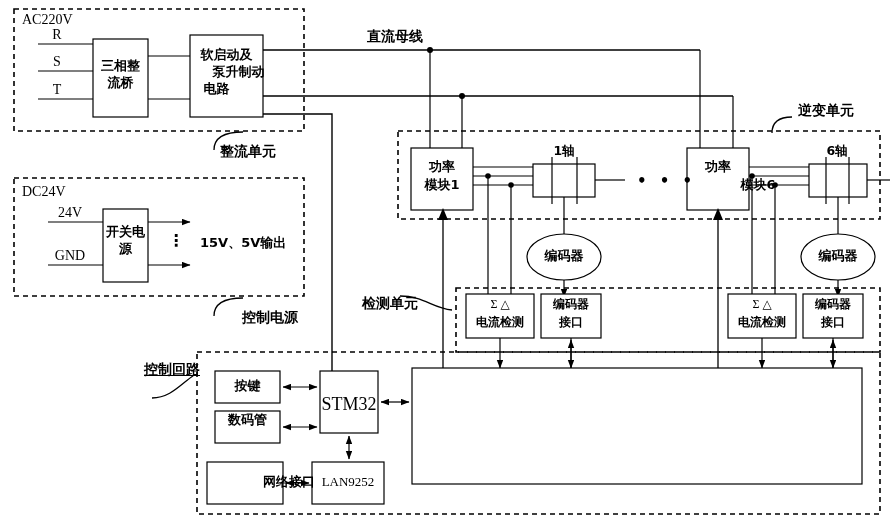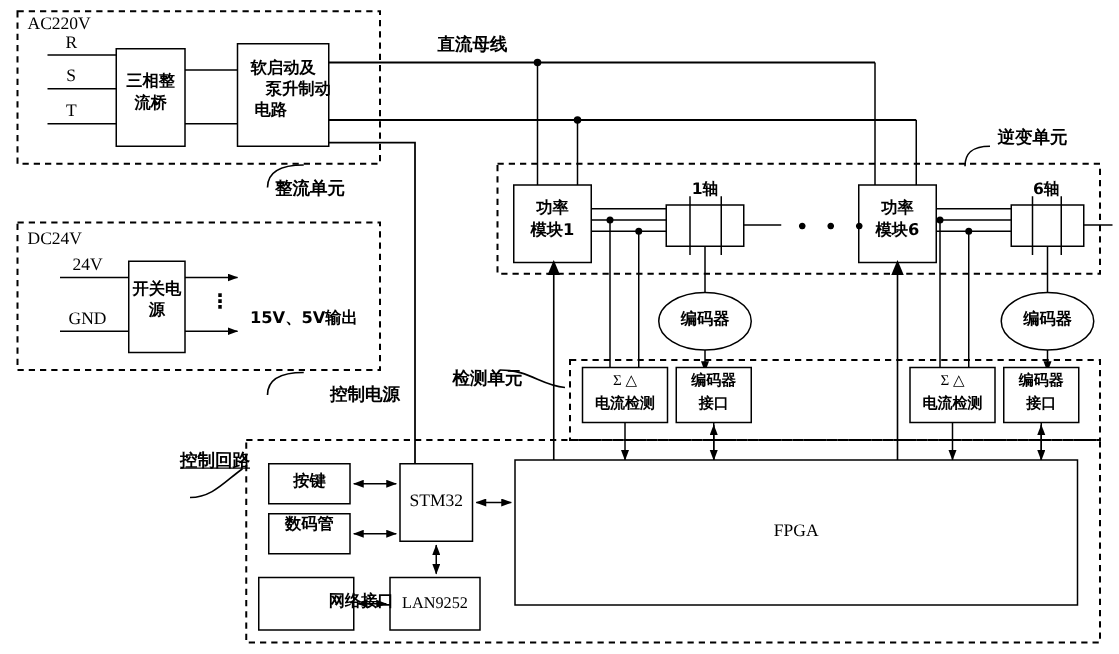--- a/index.html
+++ b/index.html
@@ -210,42 +210,42 @@
 
   <div class="lbl cn box-label" style="left:93px; top:59px; width:55px;">三相整</div>
   <div class="lbl cn box-label" style="left:93px; top:76px; width:55px;">流桥</div>
 
   <div class="lbl cn box-label" style="left:190px; top:48px; width:73px;">软启动及</div>
   <div class="lbl cn box-label" style="left:190px; top:65px; width:73px;padding-left:12px;">泵升制动</div>
   <div class="lbl cn box-label" style="left:180px; top:82px; width:73px;">电路</div>
 
   <div class="lbl cn unit-label" style="left:220px; top:144px; width:100px; text-align:left;">整流单元</div>
 
-  <div class="lbl cn unit-label" style="left:333px; top:29px; width:90px; text-align:center;">直流母线</div>
+  <div class="lbl cn unit-label" style="left:333px; top:29px; width:90px; text-align:right;">直流母线</div>
 
   <div class="lbl lat term-label" style="left:22px; top:184px; width:70px; text-align:left;">DC24V</div>
   <div class="lbl lat term-label" style="left:50px; top:205px; width:40px;text-align:center;">24V</div>
   <div class="lbl lat term-label" style="left:46px; top:248px; width:48px;">GND</div>
 
   <div class="lbl cn box-label" style="left:103px; top:225px; width:45px;">开关电</div>
   <div class="lbl cn box-label" style="left:103px; top:242px; width:45px;">源</div>
 
   <div class="lbl cn" style="left:166px; top:232px; width:20px; font-size:16px; font-weight:900;">⋮</div>
 
-  <div class="lbl cn box-label" style="left:200px; top:248px; width:100px; text-align:left;">15V、5V输出</div>
-
-  <div class="lbl cn unit-label" style="left:220px; top:310px; width:100px; text-align:right;font-family:Liberation Mono, monospace;">控制电源</div>
+  <div class="lbl cn box-label" style="left:200px; top:236px; width:100px; text-align:left;">15V、5V输出</div>
+
+  <div class="lbl cn unit-label" style="left:220px; top:310px; width:100px; text-align:center;">控制电源</div>
 
   <div class="lbl cn unit-label" style="left:798px; top:103px; width:90px; text-align:left;">逆变单元</div>
 
   <div class="lbl cn box-label" style="left:411px; top:160px; width:62px;">功率</div>
   <div class="lbl cn box-label" style="left:411px; top:178px; width:62px;">模块1</div>
 
   <div class="lbl cn box-label" style="left:687px; top:160px; width:62px;">功率</div>
-  <div class="lbl cn box-label" style="left:687px; top:178px; width:62px;">模块6</div>
+  <div class="lbl cn box-label" style="left:687px; top:178px; width:62px;padding-left:40px;">模块6</div>
 
   <div class="lbl cn axis-label" style="left:534px; top:144px; width:60px;">1轴</div>
   <div class="lbl cn axis-label" style="left:808px; top:144px; width:58px;">6轴</div>
 
   <div class="dots" style="left:637px; top:172px;">• • •</div>
 
   <div class="lbl cn box-label" style="left:534px; top:249px; width:60px;">编码器</div>
   <div class="lbl cn box-label" style="left:808px; top:249px; width:60px;">编码器</div>
 
   <div class="lbl cn unit-label" style="left:362px; top:296px; width:80px; text-align:left;">检测单元</div>
@@ -260,17 +260,16 @@
   <div class="lbl cn small-cn" style="left:728px; top:316px; width:68px;">电流检测</div>
 
   <div class="lbl cn small-cn" style="left:803px; top:298px; width:60px;">编码器</div>
   <div class="lbl cn small-cn" style="left:803px; top:316px; width:60px;">接口</div>
 
   <div class="lbl cn unit-label" style="left:108px; top:362px; width:92px; text-align:right;text-decoration:underline;">控制回路</div>
 
   <div class="lbl cn box-label" style="left:215px; top:379px; width:65px;">按键</div>
   <div class="lbl cn box-label" style="left:215px; top:413px; width:65px;">数码管</div>
   <div class="lbl cn box-label" style="left:207px; top:475px; width:76px;margin-left:44px;">网络接口</div>
-  <div class="lbl lat" style="left:320px; top:394px; width:58px; font-size:14px;">STM32</div>
+  <div class="lbl lat" style="left:320px; top:394px; width:58px; font-size:18px;">STM32</div>
   <div class="lbl lat" style="left:312px; top:475px; width:72px; font-size:13px;">LAN9252</div>
-  <div class="lbl lat" style="left:412px; top:418px; width:450px; font-size:14px;">FPGA</div>
 
 </div>
 
 </body></html>

